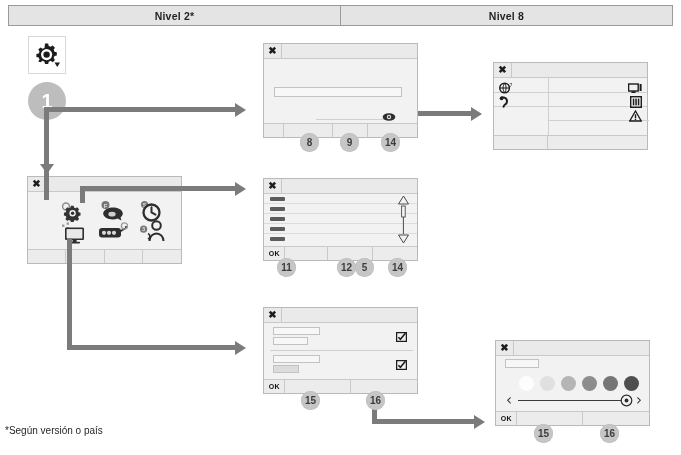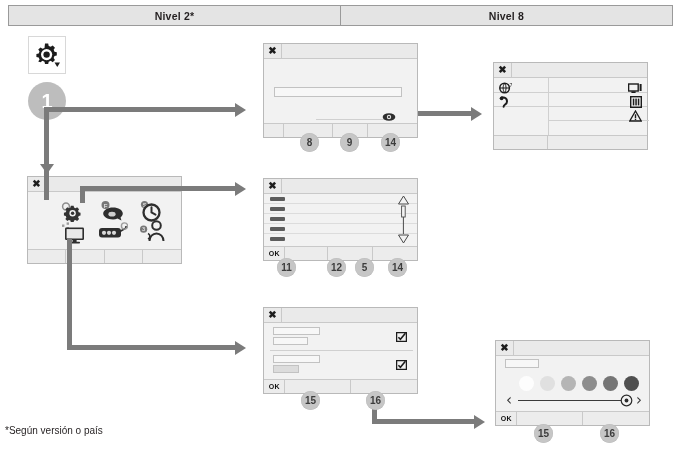--- a/index.html
+++ b/index.html
@@ -300,21 +300,21 @@
       </svg>
     </div>
     <div class="footer">
       <div class="fcell okbtn" style="width:14%">OK</div>
       <div class="fcell" style="width:28%"></div>
       <div class="fcell" style="width:29%"></div>
       <div class="fcell" style="width:29%"></div>
     </div>
   </div>
   <div class="badge" style="left:277px;top:258px;">11</div>
-  <div class="badge" style="left:327px;top:258px;">12</div>
+  <div class="badge" style="left:337px;top:258px;">12</div>
   <div class="badge" style="left:355px;top:258px;">5</div>
   <div class="badge" style="left:388px;top:258px;">14</div>
 
   <div class="panel" style="left:263px;top:307px;width:155px;height:87px;">
     <div class="titlebar">
       <div class="closebox">✖</div>
     </div>
     <div class="body" style="height:56px;">
 
       <div style="position:absolute;left:0;top:0;right:0;height:27px;">

